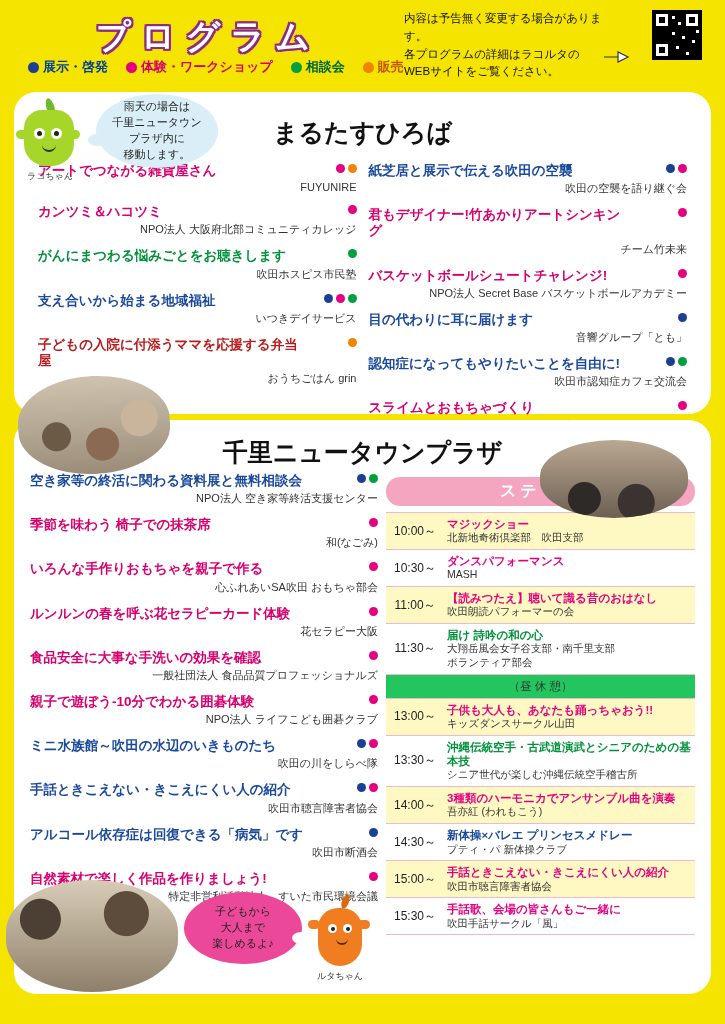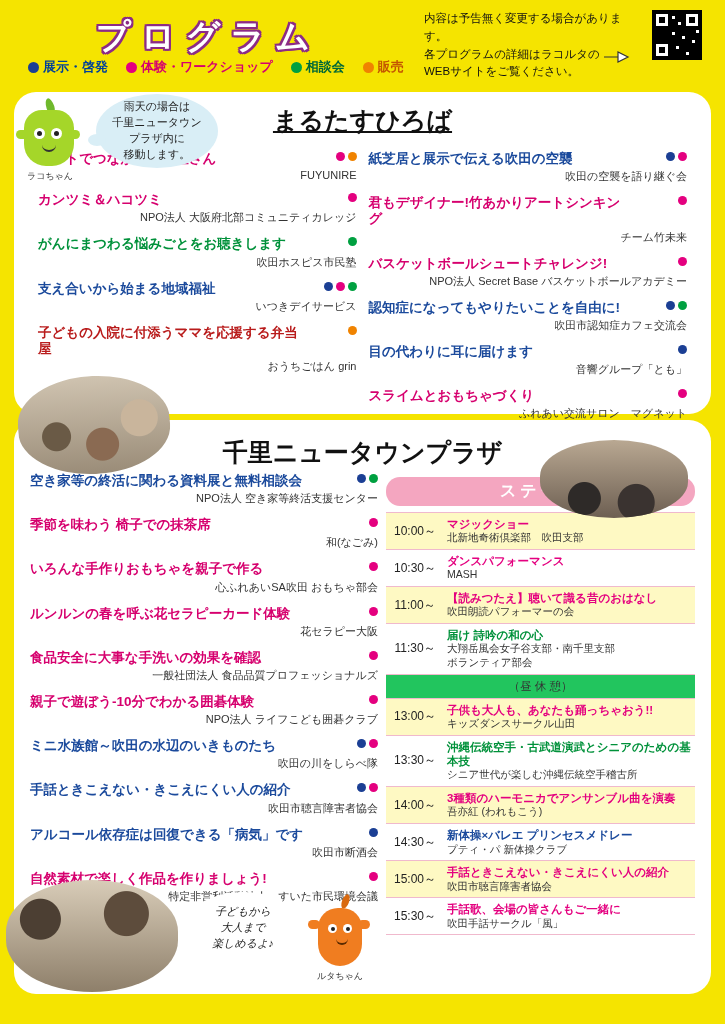--- a/index.html
+++ b/index.html
@@ -23,35 +23,35 @@
                   0 -2px 0 #8c2b86, 0 2px 0 #8c2b86, -2px 0 0 #8c2b86, 2px 0 0 #8c2b86;
   }
   .legend { position:absolute; left:28px; top:58px; display:flex; gap:18px; font-size:13px; font-weight:bold; }
   .legend .li { display:flex; align-items:center; gap:4px; }
   .legend .dot { width:11px; height:11px; border-radius:50%; display:inline-block; }
   .legend .l1 { color:#004098; } .legend .d1 { background:#1b3f94; }
   .legend .l2 { color:#d6006e; } .legend .d2 { background:#e4007f; }
   .legend .l3 { color:#006837; } .legend .d3 { background:#00a040; }
   .legend .l4 { color:#c45500; } .legend .d4 { background:#f08300; }
 
-  .notice { position:absolute; left:404px; top:10px; width:208px; font-size:11.5px; line-height:1.55; color:#111;margin-left:20px; }
+  .notice { position:absolute; left:404px; top:10px; width:208px; font-size:11.5px; line-height:1.55; color:#111; }
   .notice b { font-weight:normal; }
   .qr { position:absolute; left:652px; top:10px; width:50px; height:50px; background:#000; }
   .qr .cell { position:absolute; background:#fff; }
   .hand { position:absolute; left:602px; top:44px; width:34px; height:26px; }
 
   
   .panel {
     position:absolute; background:#fff; border-radius:22px;
   }
   #panel1 { left:14px; top:92px; width:697px; height:322px; }
   #panel2 { left:14px; top:420px; width:697px; height:574px; }
 
   .panel-title { text-align:center; font-size:25px; font-weight:bold; color:#111; }
-  #panel1 .panel-title { margin-top:12px;text-decoration:underline; }
+  #panel1 .panel-title { margin-top:24px; }
   #panel2 .panel-title { margin-top:16px; }
 
   
   .cols { display:flex; padding:6px 18px 0 18px; }
   .col { width:50%; padding:0 6px; }
   .ev { margin-bottom:11px; position:relative; }
   .ev .ln1 { font-size:13.5px; font-weight:bold; line-height:1.2; padding-right:54px; }
   .ev .ln2 { font-size:11px; color:#333; text-align:right; margin-top:2px; }
   .ev .dots { position:absolute; right:0; top:1px; display:flex; gap:3px; }
   .ev .dots i { width:9px; height:9px; border-radius:50%; display:inline-block; }
@@ -129,21 +129,21 @@
   .ruta-name { position:absolute; left:-4px; top:80px; width:68px; text-align:center; font-size:9px; color:#333; }
 
   .bubble {
     position:absolute; background:#d9eef6; border-radius:50%;
     display:flex; align-items:center; justify-content:center;
     text-align:center; font-size:11px; line-height:1.45; color:#222;
   }
   #bubble1 { left:96px; top:94px; width:122px; height:74px; }
   #bubble1::after { content:""; position:absolute; left:-8px; top:40px; width:18px; height:12px;
     background:#d9eef6; border-radius:50%; }
-  #bubble2 { left:184px; top:892px; width:118px; height:72px; background:#ffffff; border:0;font-style:italic; }
+  #bubble2 { left:184px; top:892px; width:118px; height:72px; background:#ec4899; border:0; }
   #bubble2::after { content:""; position:absolute; right:-8px; top:40px; width:18px; height:12px; background:#fff; border-radius:50%; }
 </style>
 </head>
 <body>
 
 <div class="page">
 
   <div class="header">
     <div class="prog-title">プログラム</div>
 
@@ -256,33 +256,33 @@
           <div class="ln2">チーム竹未来</div>
         </div>
         <div class="ev">
           <div class="ln1 c-pink">バスケットボールシュートチャレンジ!</div>
           <div class="dots">
               <i class="b-pink"></i>
             </div>
           <div class="ln2">NPO法人 Secret Base バスケットボールアカデミー</div>
         </div>
         <div class="ev">
+          <div class="ln1 c-blue">目の代わりに耳に届けます</div>
+          <div class="dots">
+              <i class="b-blue"></i>
+            </div>
+          <div class="ln2">音響グループ「とも」</div>
+        </div>
+        <div class="ev">
           <div class="ln1 c-blue">認知症になってもやりたいことを自由に!</div>
           <div class="dots">
               <i class="b-blue"></i>
               <i class="b-green"></i>
             </div>
           <div class="ln2">吹田市認知症カフェ交流会</div>
-        </div>
-        <div class="ev">
-          <div class="ln1 c-blue">目の代わりに耳に届けます</div>
-          <div class="dots">
-              <i class="b-blue"></i>
-            </div>
-          <div class="ln2">音響グループ「とも」</div>
         </div>
         <div class="ev">
           <div class="ln1 c-pink">スライムとおもちゃづくり</div>
           <div class="dots">
               <i class="b-pink"></i>
             </div>
           <div class="ln2">ふれあい交流サロン　マグネット</div>
         </div>
       </div>
     </div>

